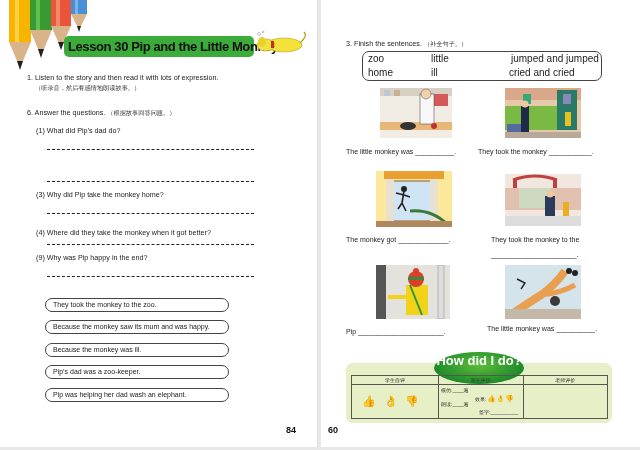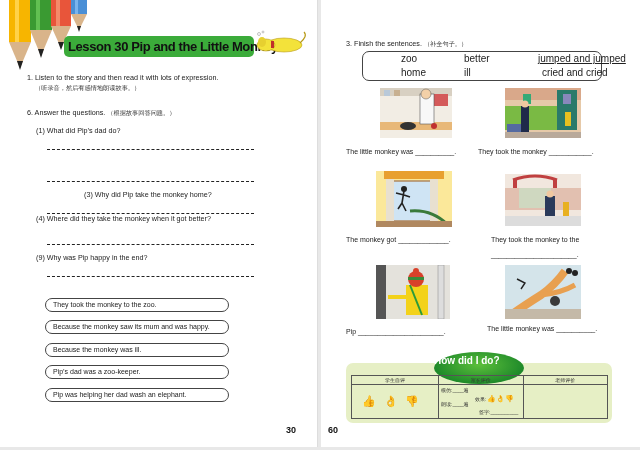--- a/index.html
+++ b/index.html
@@ -23,32 +23,32 @@
   .opt {
     position: absolute; left: 45px; width: 184px; height: 14px;
     border: 1px solid #444; border-radius: 7px; font-size: 7px;
     line-height: 12px; padding-left: 7px; white-space: nowrap; color: #222;
   }
   .page-num { position: absolute; font-size: 9px; font-weight: bold; color: #111; }
   .wordbox {
     position: absolute; left: 362px; top: 51px; width: 240px; height: 30px;
     border: 1px solid #444; border-radius: 7px; font-size: 10px;
   }
-  .wordbox span { position: absolute; white-space: nowrap; color: #222; margin-left: 33px; }
+  .wordbox span { position: absolute; white-space: nowrap; color: #222; }
   .pic { position: absolute; overflow: hidden; }
   .sent { position: absolute; font-size: 7px; white-space: nowrap; color: #222; }
   .eval-wrap {
     position: absolute; left: 346px; top: 363px; width: 266px; height: 60px;
     background: #e6efc5; border-radius: 7px;
   }
   .eval-head {
     position: absolute; left: 434px; top: 352px; width: 90px; height: 32px;
     background: radial-gradient(ellipse at 50% 40%, #5cbf3a, #1f8a2a 70%);
-    border-radius: 50%; color: #fff; font-size: 10px; font-weight: bold;
-    line-height: 18px;
+    border-radius: 50%; color: #fff; font-size: 13px; font-weight: bold;
+    text-align: center; line-height: 18px;
   }
   table.eval {
     position: absolute; left: 351px; top: 375px; width: 257px; height: 44px;
     border-collapse: collapse; font-size: 5px; color: #333;
   }
   table.eval td, table.eval th { border: 1px solid #555; font-weight: normal; }
   table.eval th { height: 9px; text-align: center; }
   .hands { font-size: 11px; text-align: center; letter-spacing: 8px; }
 </style>
 </head>
@@ -109,49 +109,49 @@
   <div class="txt" style="left:27px;top:108px;">
     <span>6. Answer the questions.</span>
     <span class="cn">（根据故事回答问题。）</span>
   </div>
 
   <div class="txt" style="left:36px;top:126px;">(1) What did Pip’s dad do?</div>
   <div class="answer-line" style="left:47px;top:149px;width:207px;"></div>
 
   <div class="answer-line" style="left:47px;top:181px;width:207px;"></div>
 
-  <div class="txt" style="left:36px;top:190px;margin-left:48px;">(3) Why did Pip take the monkey home?</div>
+  <div class="txt" style="left:36px;top:190px;">(3) Why did Pip take the monkey home?</div>
   <div class="answer-line" style="left:47px;top:213px;width:207px;"></div>
 
-  <div class="txt" style="left:36px;top:214px;">(4) Where did they take the monkey when it got better?</div>
+  <div class="txt" style="left:36px;top:228px;">(4) Where did they take the monkey when it got better?</div>
   <div class="answer-line" style="left:47px;top:244px;width:207px;"></div>
 
   <div class="txt" style="left:36px;top:253px;">(9) Why was Pip happy in the end?</div>
   <div class="answer-line" style="left:47px;top:276px;width:207px;"></div>
 
   <div class="opt" style="top:298px;">They took the monkey to the zoo.</div>
   <div class="opt" style="top:320px;">Because the monkey saw its mum and was happy.</div>
   <div class="opt" style="top:343px;">Because the monkey was ill.</div>
   <div class="opt" style="top:365px;">Pip’s dad was a zoo-keeper.</div>
   <div class="opt" style="top:388px;">Pip was helping her dad wash an elephant.</div>
 
-  <div class="page-num" style="left:286px;top:425px;">30</div>
+  <div class="page-num" style="left:286px;top:425px;">84</div>
 </div>
 
 <div class="page page-right"></div>
 
 <div class="txt" style="left:346px;top:39px;">
   <span>3. Finish the sentences.</span>
   <span class="cn">（补全句子。）</span>
 </div>
 
 <div class="wordbox">
   <span style="left:5px;top:1px;">zoo</span>
-  <span style="left:68px;top:1px;">better</span>
-  <span style="left:142px;top:1px;text-decoration:underline;">jumped and jumped</span>
+  <span style="left:68px;top:1px;">little</span>
+  <span style="left:148px;top:1px;">jumped and jumped</span>
   <span style="left:5px;top:15px;">home</span>
   <span style="left:68px;top:15px;">ill</span>
   <span style="left:146px;top:15px;">cried and cried</span>
 </div>
 
 <div class="pic" style="left:380px;top:88px;width:72px;height:50px;background:#f2ede4;">
   <svg width="72" height="50" viewBox="0 0 72 50">
     <rect x="0" y="0" width="72" height="8" fill="#d8d0c2"></rect>
     <rect x="4" y="2" width="6" height="6" fill="#b9c9d9"></rect>
       <rect x="14" y="2" width="6" height="6" fill="#c8b090"></rect>

